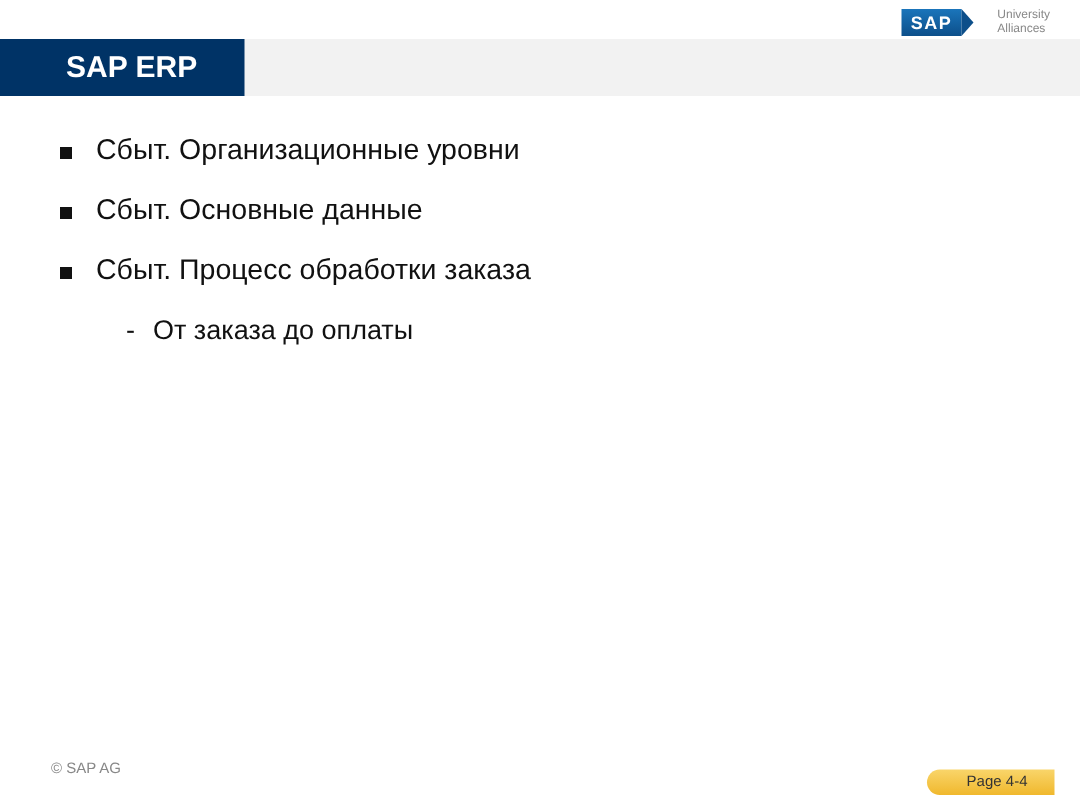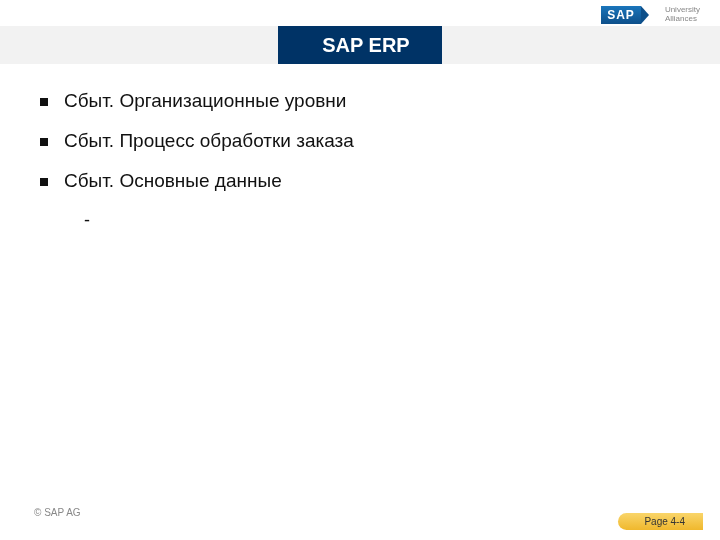--- a/index.html
+++ b/index.html
@@ -57,21 +57,20 @@
     }
     .title-bar {
       position: absolute;
       top: 26px;
       left: 0;
       right: 0;
       height: 38px;
       background: #f2f2f2;
       display: flex;
       align-items: center;
-      flex-direction: column;
     }
     .title-badge {
       background: #003366;
       color: white;
       font-weight: bold;
       font-size: 20px;
       padding: 0 32px 0 44px;
       height: 100%;
       display: flex;
       align-items: center;
@@ -152,27 +151,28 @@
     <div class="title-badge">SAP ERP</div>
   </div>
 
   <div class="content">
     <div class="bullet-item">
       <div class="bullet-marker"></div>
       <div>Сбыт. Организационные уровни</div>
     </div>
     <div class="bullet-item">
       <div class="bullet-marker"></div>
-      <div>Сбыт. Процесс обработки заказа</div>
+      <div>Сбыт. Основные данные</div>
     </div>
     <div class="bullet-item">
       <div class="bullet-marker"></div>
-      <div>Сбыт. Основные данные</div>
+      <div>Сбыт. Процесс обработки заказа</div>
     </div>
     <div class="sub-item">
       <span class="sub-marker">-</span>
+      <span>От заказа до оплаты</span>
     </div>
   </div>
 
   <div class="footer-left">© SAP AG</div>
   <div class="footer-right">Page 4-4</div>
 
 </div>
 
 </body></html>

